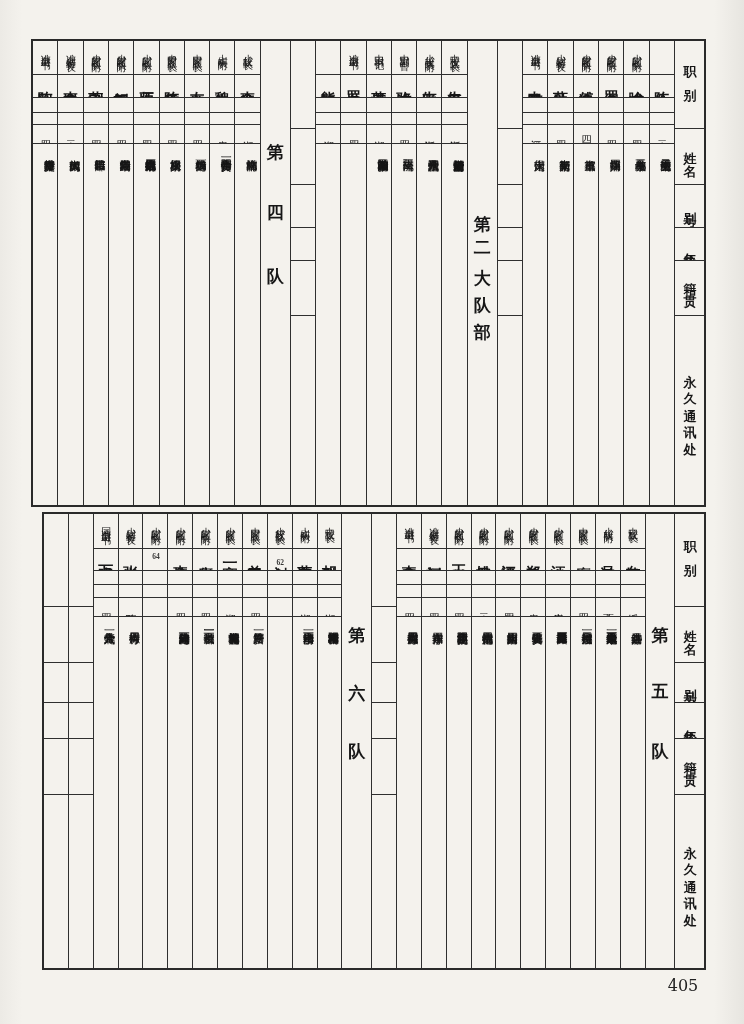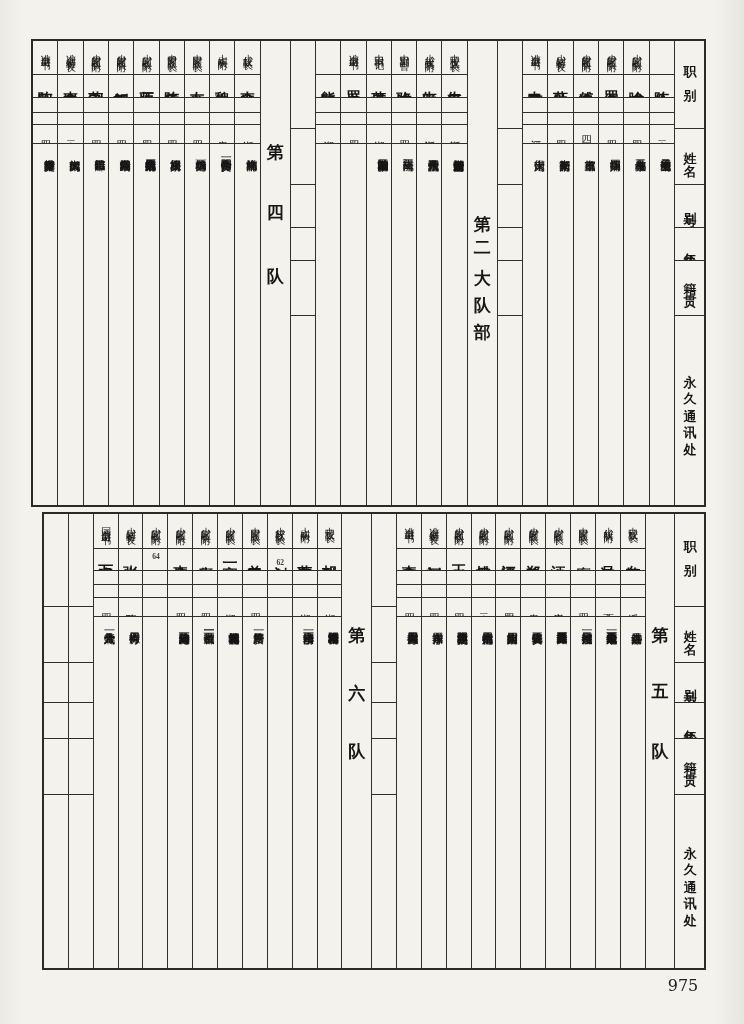--- a/index.html
+++ b/index.html
@@ -974,13 +974,13 @@
     </div>
     <div class="col">
       <div class="cell r-title"></div>
       <div class="cell r-name"></div>
       <div class="cell r-alias"></div>
       <div class="cell r-age"></div>
       <div class="cell r-origin"></div>
       <div class="cell r-addr"></div>
     </div>
   </div>
-<div id="page-number">975</div>
+<div id="page-number">405</div>
 
 </body></html>

